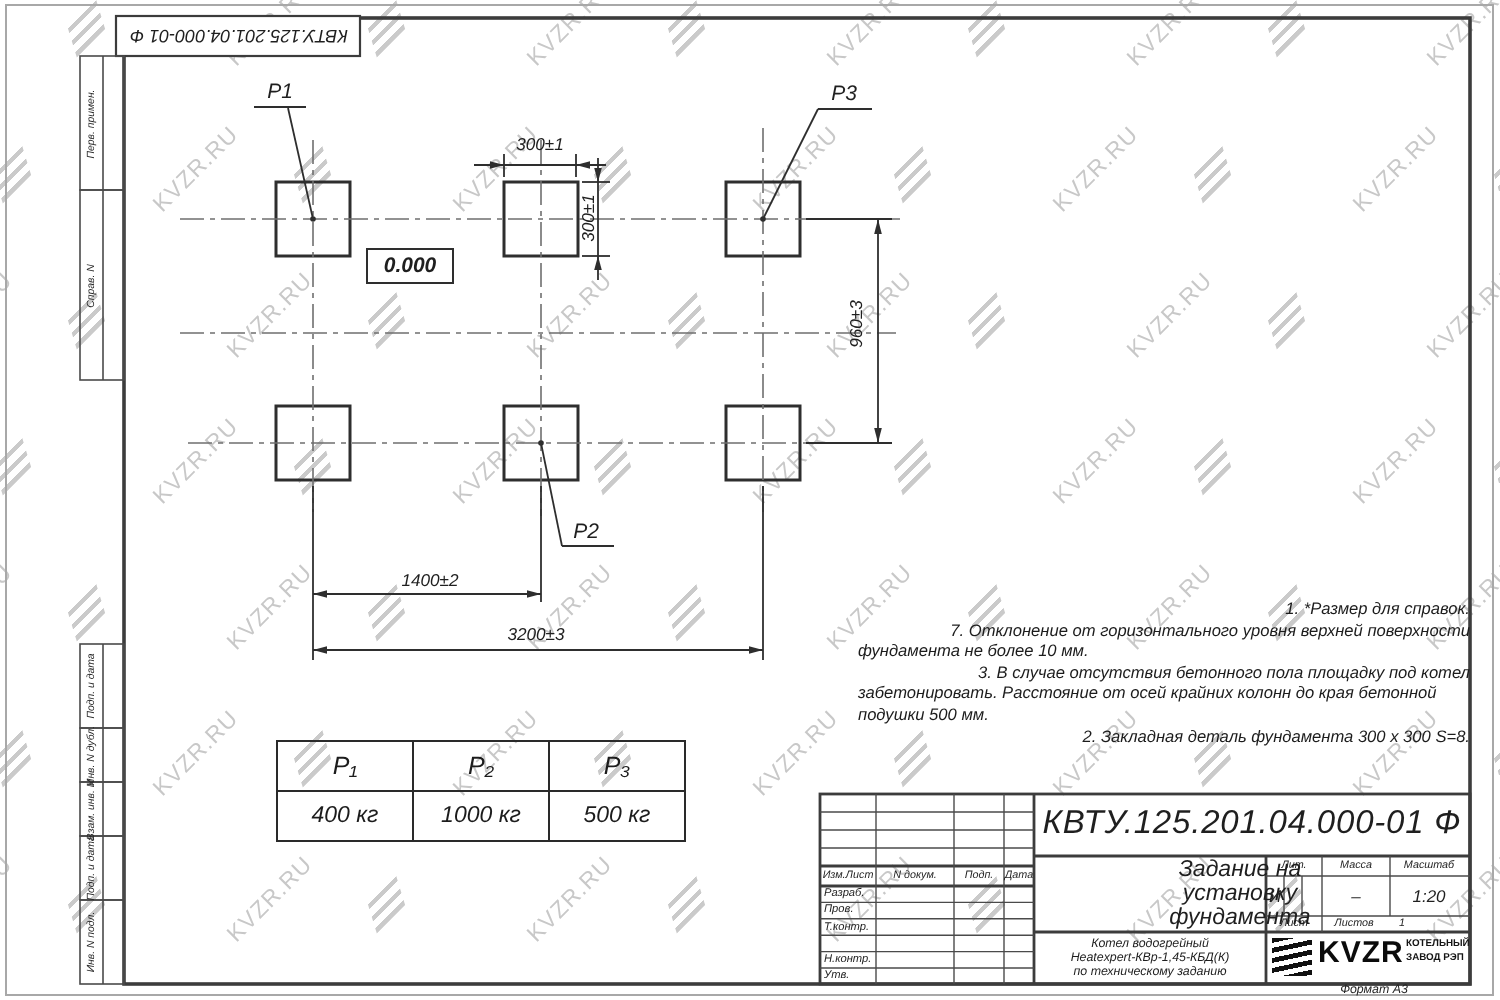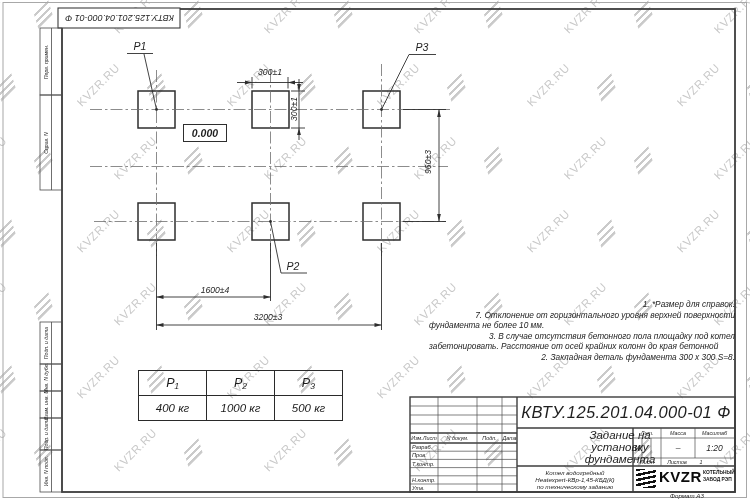--- a/index.html
+++ b/index.html
@@ -286,33 +286,34 @@
         <span>Инв. N подл.</span>
       </div>
 
     <div class="t plabel ctr" style="left:140px;top:46px">Р1</div>
     <div class="t plabel ctr" style="left:422px;top:47px">Р3</div>
     <div class="t plabel ctr" style="left:293px;top:266px">Р2</div>
 
     <div class="t dim ctr" style="left:270px;top:72px">300±1</div>
     <div class="t dim rot90" style="left:294px;top:109px">300±1</div>
     <div class="t dim rot90" style="left:428px;top:162px">960±3</div>
-    <div class="t dim ctr" style="left:215px;top:290px">1600±4</div>
+    <div class="t dim ctr" style="left:215px;top:290px">1400±2</div>
     <div class="t dim ctr" style="left:268px;top:317px">3200±3</div>
 
     <div class="elev-box">
       <span>0.000</span>
     </div>
 
     <div id="notes">
       <div class="ind">1. *Размер для справок.</div>
       <div class="ind">7. Отклонение от горизонтального уровня верхней поверхности</div>
       <div>фундамента не более 10 мм.</div>
       <div class="ind">3. В случае отсутствия бетонного пола площадку под котел</div>
       <div>забетонировать. Расстояние от осей крайних колонн до края бетонной</div>
+      <div>подушки 500 мм.</div>
       <div class="ind">2. Закладная деталь фундамента 300 х 300 S=8.</div>
     </div>
 
     <table id="load-table">
       <tbody>
           <tr>
         <td class="hd">Р₁</td>
         <td class="hd">Р₂</td>
         <td class="hd">Р₃</td>
       </tr>

